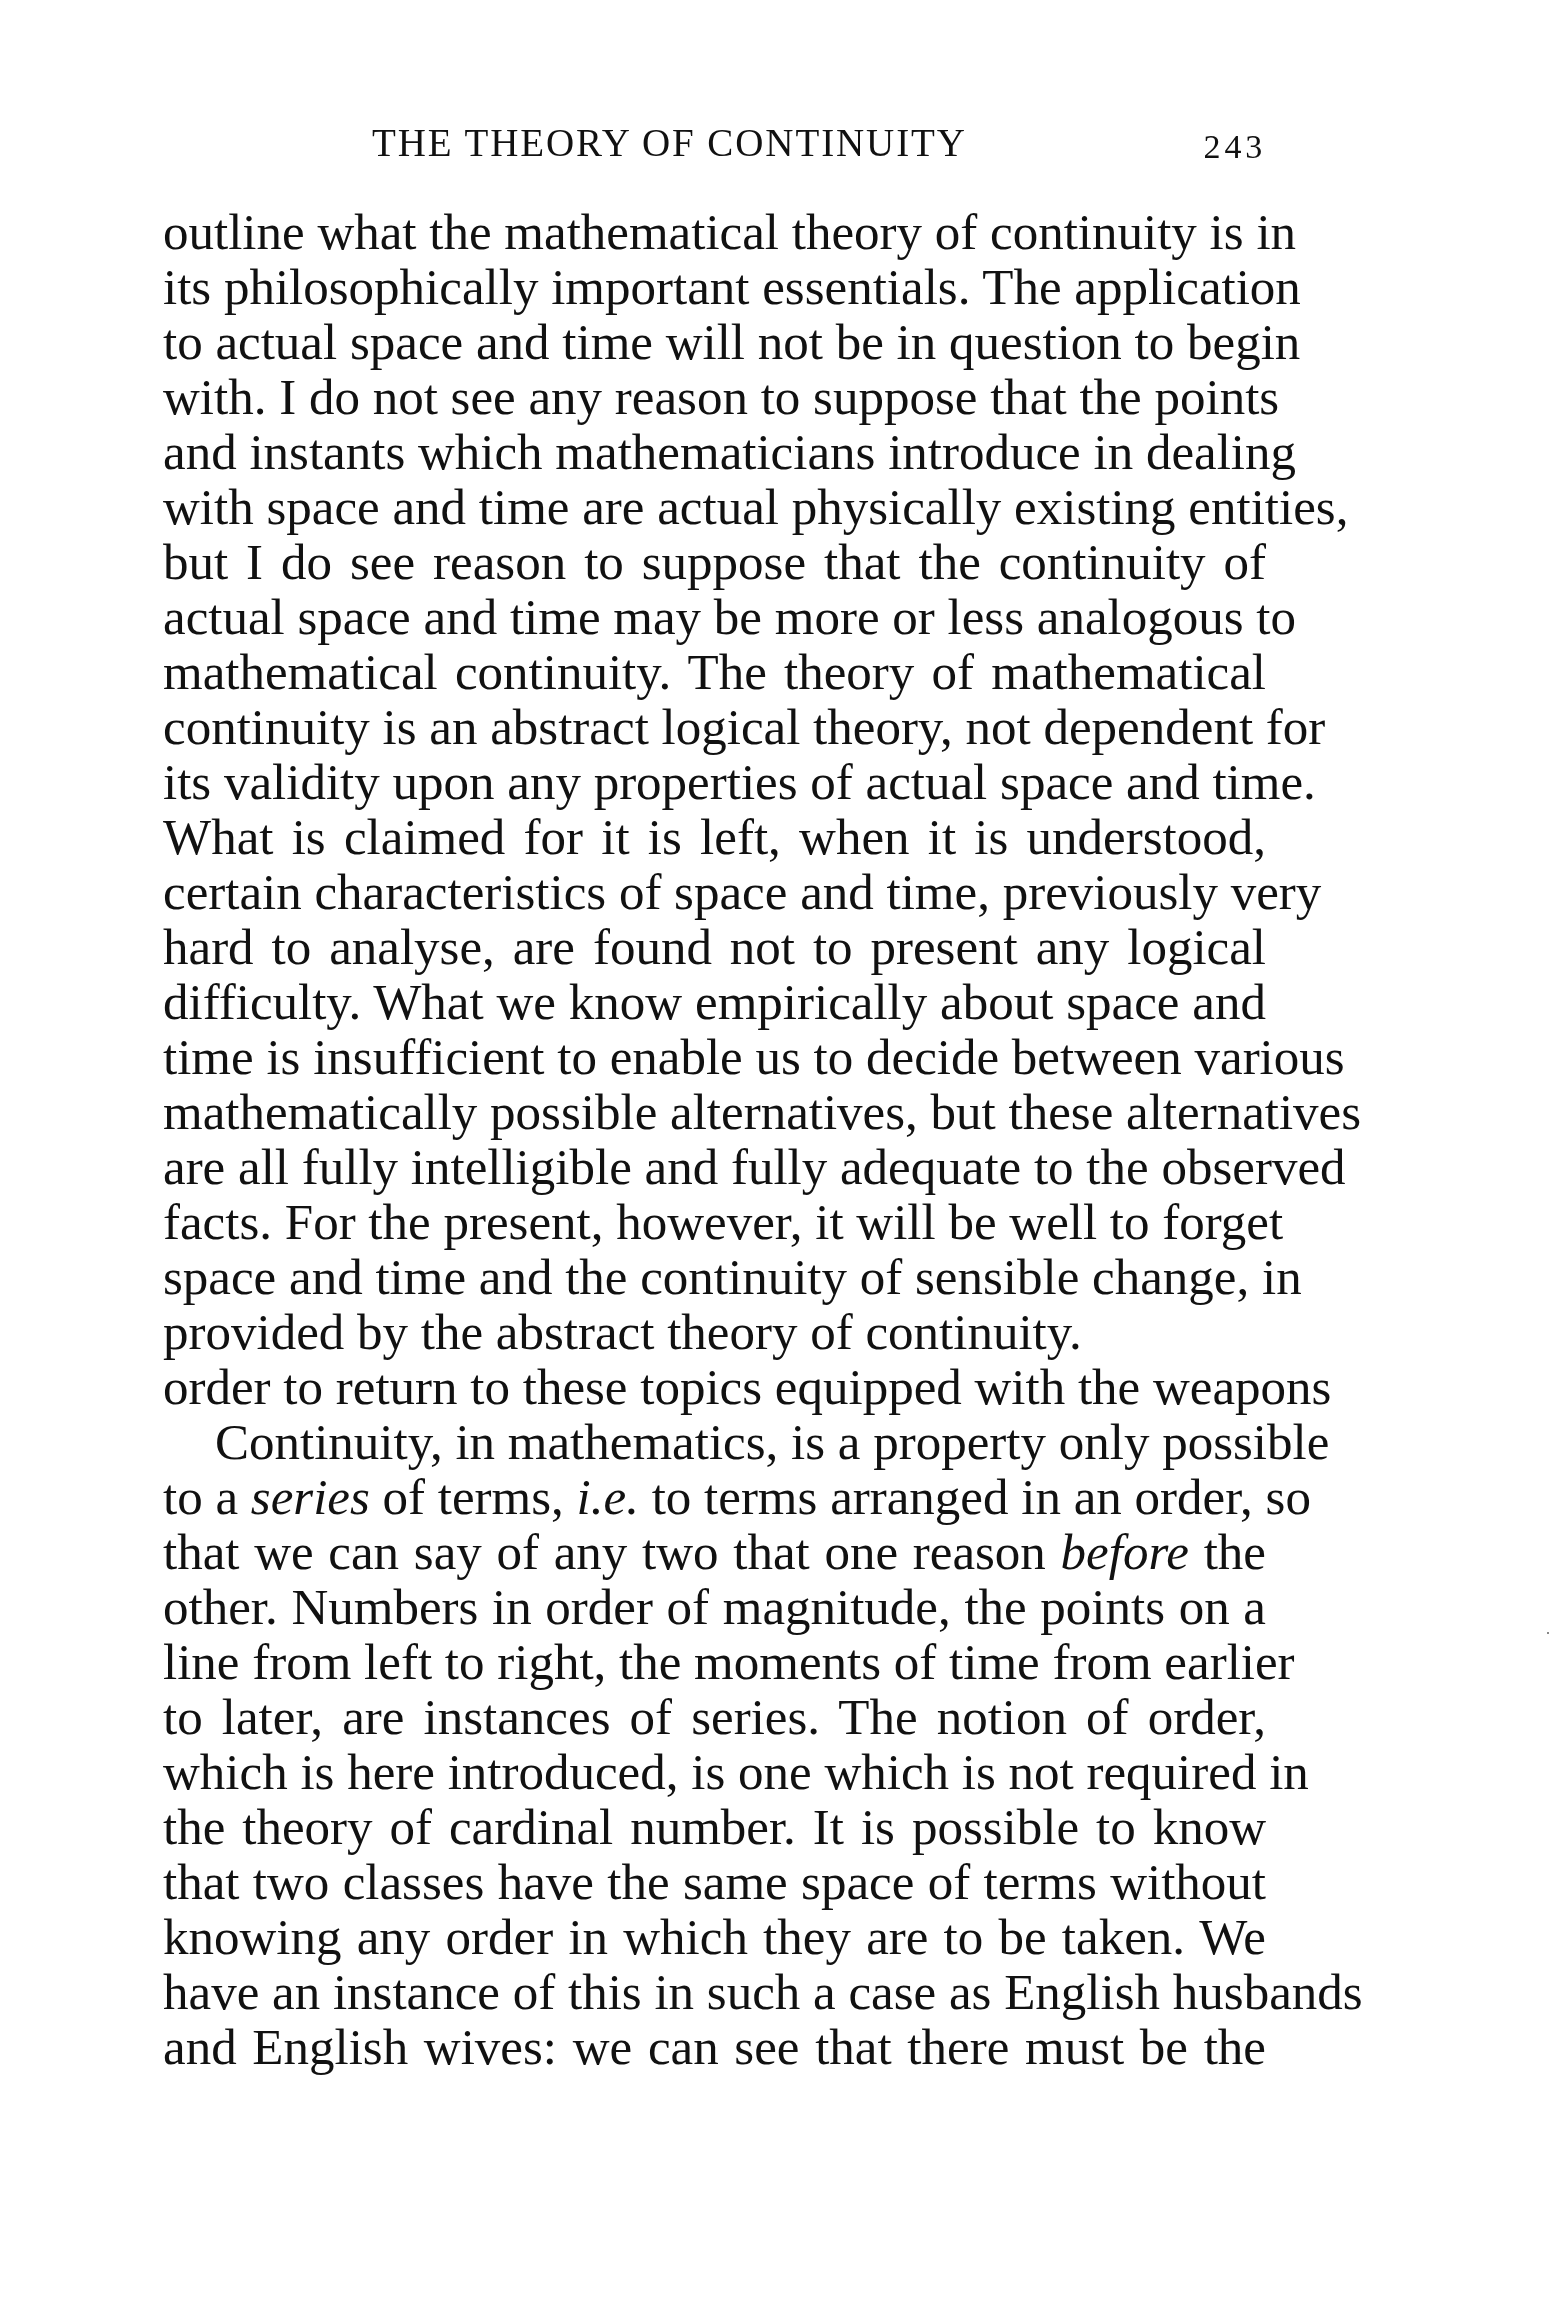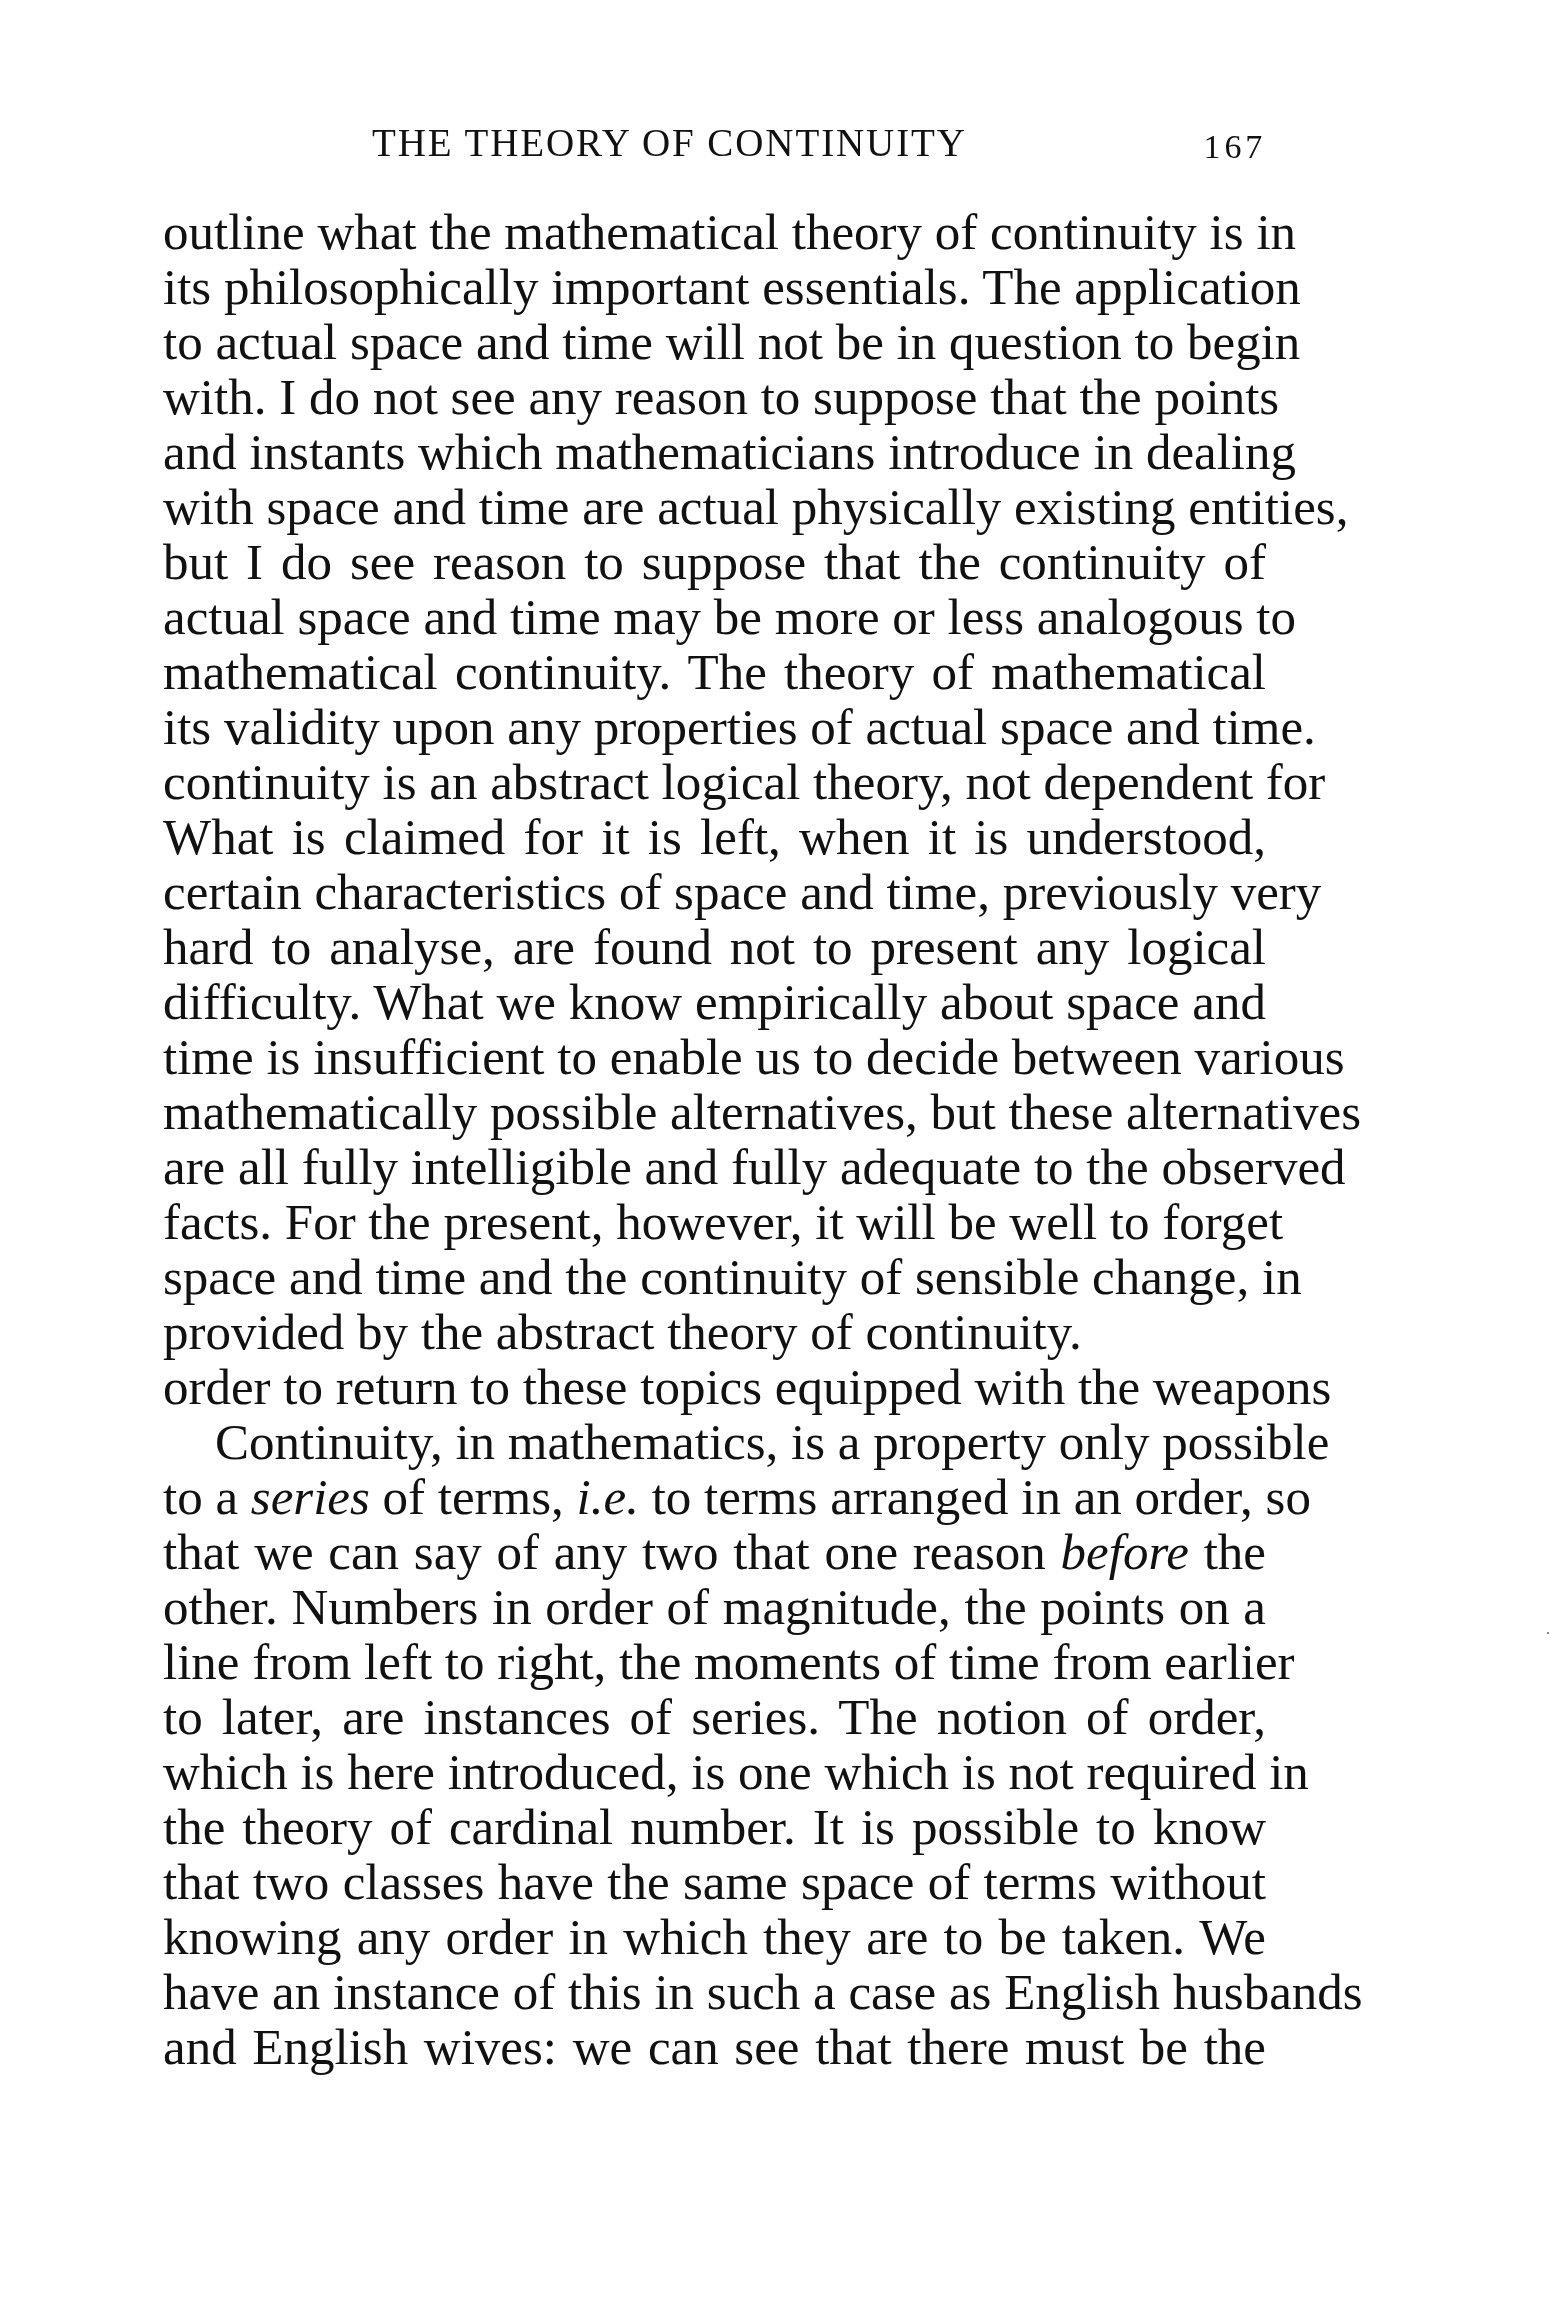--- a/index.html
+++ b/index.html
@@ -85,37 +85,37 @@
       background: #888;
     }
   </style>
 </head>
 <body>
 
 <div class="page">
 
   <div class="running-head">
     <span class="running-title">THE THEORY OF CONTINUITY</span>
-    <span class="page-number">167</span>
+    <span class="page-number">243</span>
   </div>
 
   <div class="body-text">
 
     <div class="paragraph">
       <div class="line">outline what the mathematical theory of continuity is in</div>
       <div class="line">its philosophically important essentials. The application</div>
       <div class="line">to actual space and time will not be in question to begin</div>
       <div class="line">with. I do not see any reason to suppose that the points</div>
       <div class="line">and instants which mathematicians introduce in dealing</div>
       <div class="line">with space and time are actual physically existing entities,</div>
       <div class="line">but I do see reason to suppose that the continuity of</div>
       <div class="line">actual space and time may be more or less analogous to</div>
       <div class="line">mathematical continuity. The theory of mathematical</div>
+      <div class="line">continuity is an abstract logical theory, not dependent for</div>
       <div class="line">its validity upon any properties of actual space and time.</div>
-      <div class="line">continuity is an abstract logical theory, not dependent for</div>
       <div class="line">What is claimed for it is left, when it is understood,</div>
       <div class="line">certain characteristics of space and time, previously very</div>
       <div class="line">hard to analyse, are found not to present any logical</div>
       <div class="line">difficulty. What we know empirically about space and</div>
       <div class="line">time is insufficient to enable us to decide between various</div>
       <div class="line">mathematically possible alternatives, but these alternatives</div>
       <div class="line">are all fully intelligible and fully adequate to the observed</div>
       <div class="line">facts. For the present, however, it will be well to forget</div>
       <div class="line">space and time and the continuity of sensible change, in</div>
       <div class="line last">provided by the abstract theory of continuity.</div>

